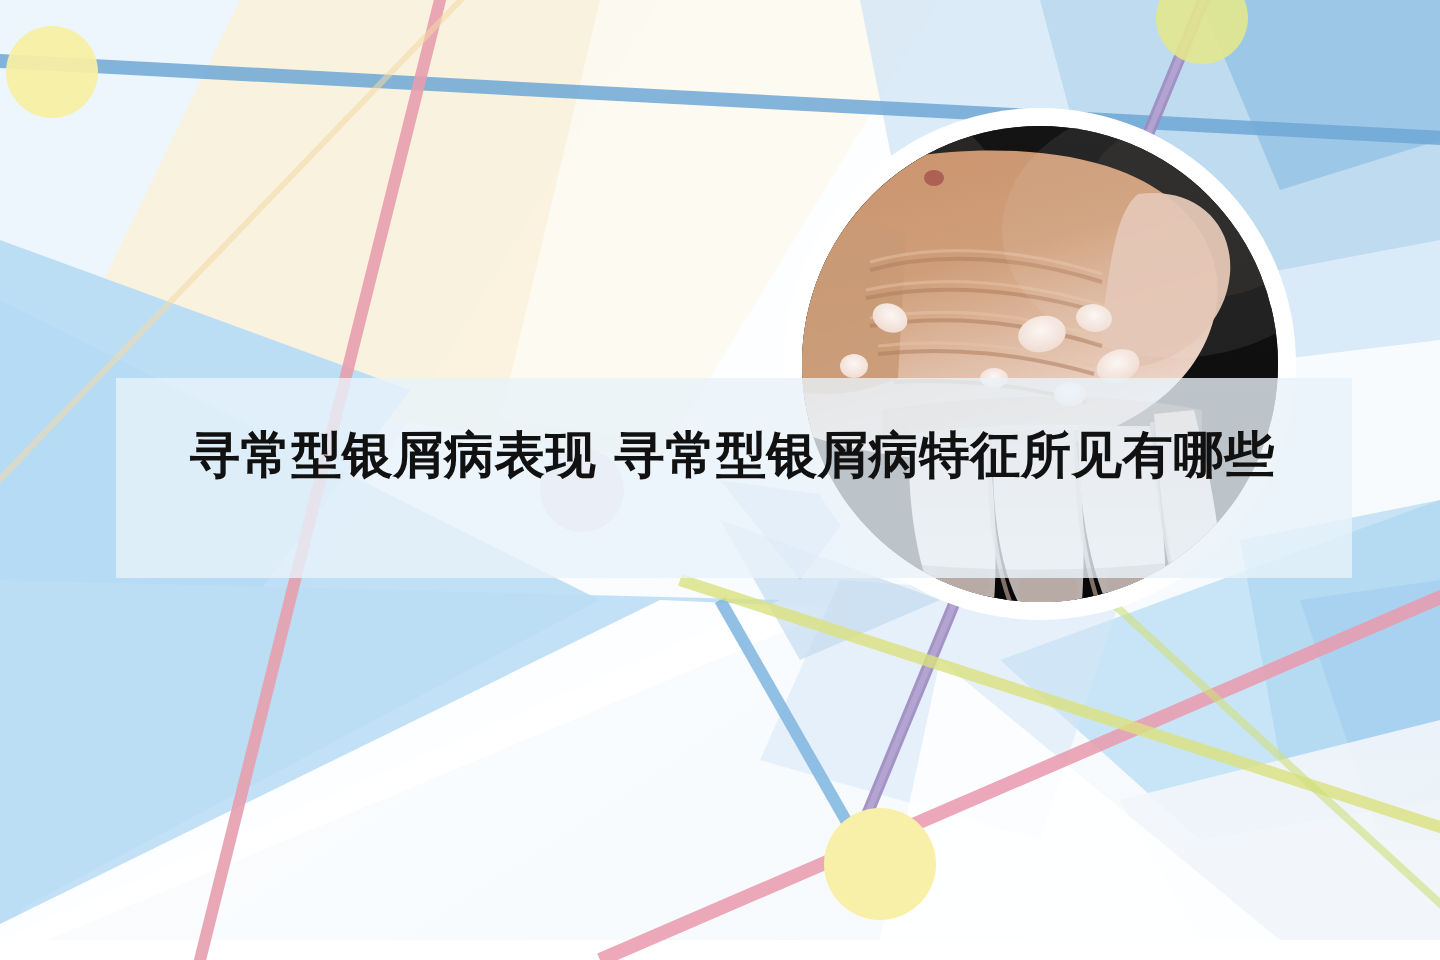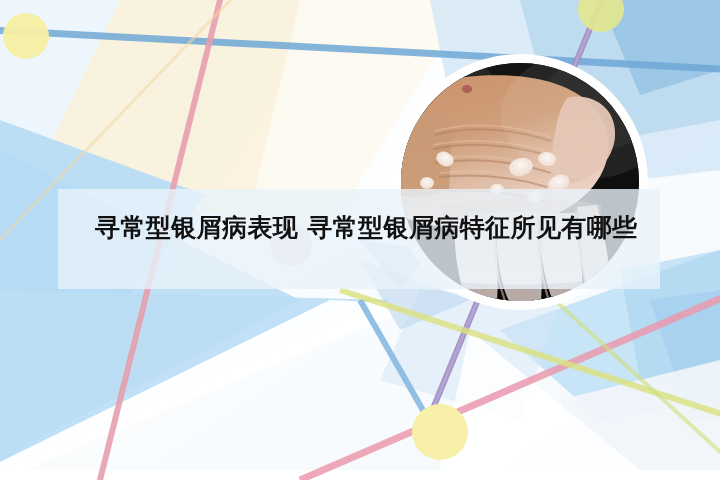--- a/index.html
+++ b/index.html
@@ -47,20 +47,21 @@
   #photo-svg { display:block; width:238px; height:238px; }
 
   
   #title-band {
     position: absolute;
     left: 58px;
     top: 189px;
     width: 602px;
     height: 100px;
     background: rgba(232, 243, 250, 0.80);
+    padding-left: 16px;
   }
   #title-text {
     position: absolute;
     left: 37px;
     top: 19px;
     width: 545px;
     margin: 0;
     color: #111111;
     font-size: 25px;
     line-height: 40px;

